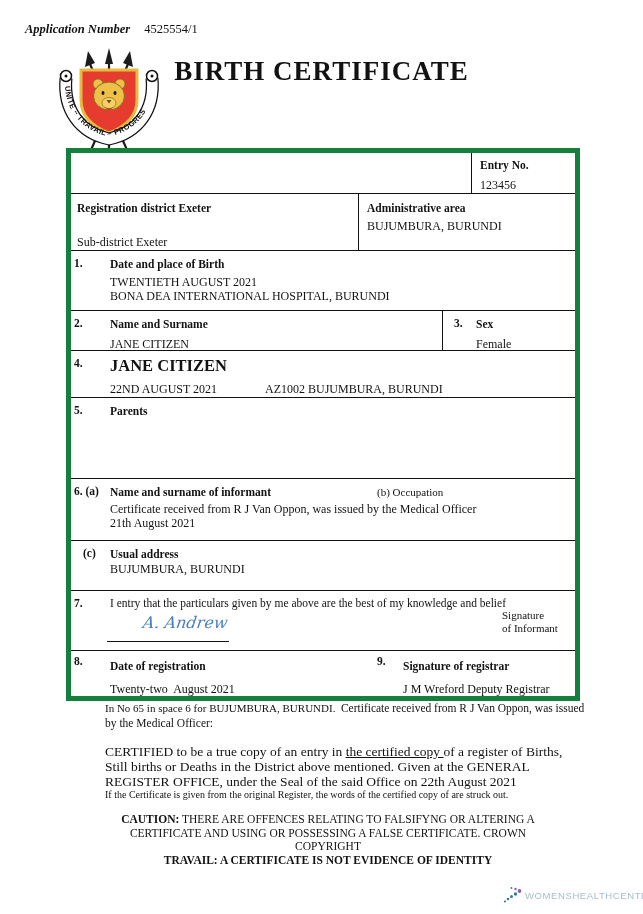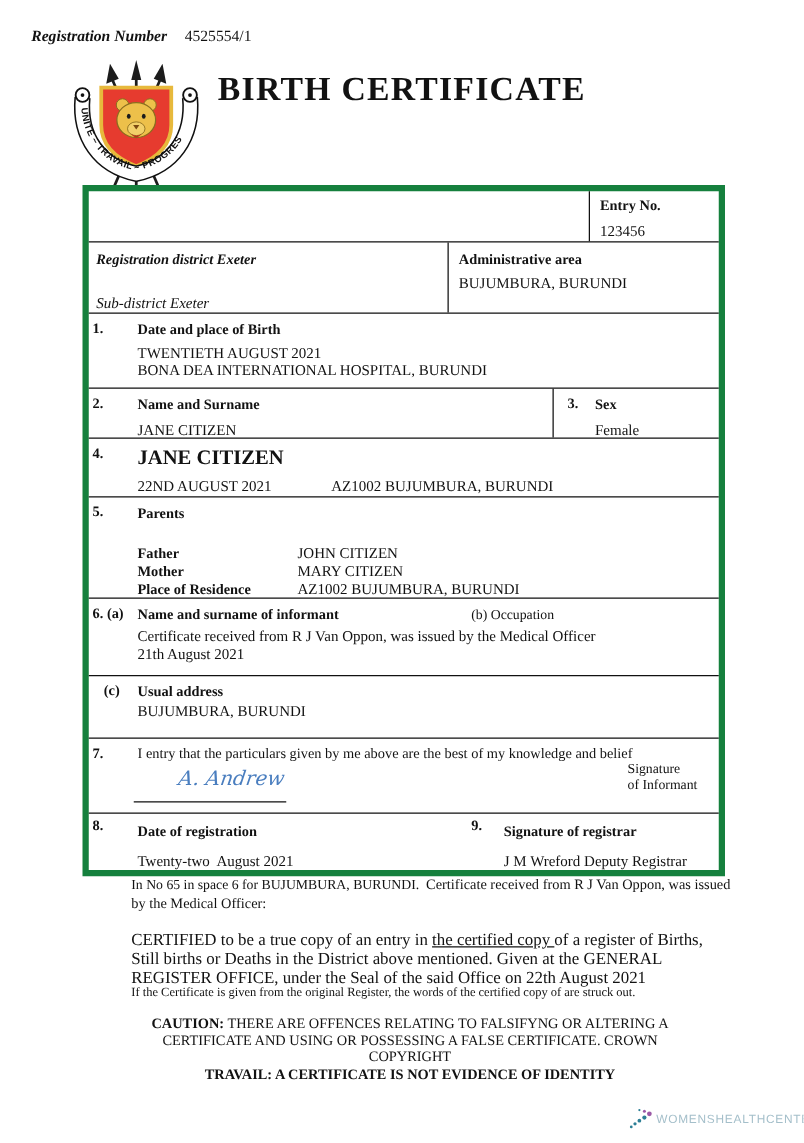--- a/index.html
+++ b/index.html
@@ -35,21 +35,21 @@
   .val{font-size:12px;line-height:14px;}
   .pre{white-space:pre-wrap;}
   .num{font-weight:bold;font-size:11.5px;width:39px;box-sizing:border-box;
        padding:6px 0 0 3px;flex:0 0 auto;}
   .content{padding-top:6px;flex:1 1 auto;}
   
   .cell-blank{flex:1 1 auto;}
   .cell-entry{flex:0 0 104px;border-left:1px solid #111;box-sizing:border-box;padding:5px 0 0 8px;}
   .cell-entry .val{margin-top:6px;}
   
-  .cell-reg{flex:0 0 287px;box-sizing:border-box;padding:7px 0 0 6px;font-style:italic;}
+  .cell-reg{flex:0 0 287px;box-sizing:border-box;padding:7px 0 0 6px;}
   .cell-reg .sub{margin-top:20px;font-weight:normal;}
   .cell-admin{flex:1 1 auto;border-left:1px solid #111;box-sizing:border-box;padding:7px 0 0 8px;}
   .cell-admin .val{margin-top:4px;}
   
   .r3 .line1{margin-top:4px;}
   
   .cell-name{flex:0 0 371px;display:flex;box-sizing:border-box;}
   .cell-sex{flex:1 1 auto;border-left:1px solid #111;display:flex;box-sizing:border-box;}
   .cell-sex .num{width:33px;padding-left:11px;}
   .cell-name .val{margin-top:6px;}
@@ -95,21 +95,21 @@
   
   .wm{position:absolute;left:503px;top:886px;display:flex;align-items:center;gap:2px;}
   .wm-text{font-family:"Liberation Sans",sans-serif;font-size:9.5px;letter-spacing:0.6px;color:#a4bfca;}
 </style>
 </head>
 <body>
 
 <div class="page">
 
   <div class="app-line">
-    <span class="app-label">Registration Number</span><span class="app-value">4525554/1</span>
+    <span class="app-label">Application Number</span><span class="app-value">4525554/1</span>
   </div>
 
   <div class="emblem">
     <svg width="106" height="114" viewBox="0 0 106 114" xmlns="http://www.w3.org/2000/svg">
 
       <g stroke="#1c1c1c" stroke-width="2.2">
         <line x1="53" y1="14" x2="53" y2="104"></line>
         <line x1="34" y1="16" x2="71" y2="102"></line>
         <line x1="72" y1="16" x2="35" y2="102"></line>
       </g>
@@ -201,31 +201,20 @@
         <div class="val dateline">
           <span class="dt">22ND AUGUST 2021</span><span>AZ1002 BUJUMBURA, BURUNDI</span>
         </div>
       </div>
     </div>
 
     <div class="row r6">
       <div class="num">5.</div>
       <div class="content">
         <div class="lbl">Parents</div>
-        <div class="pairs">
-          <div class="pair">
-            <span class="plbl">Father</span><span>JOHN CITIZEN</span>
-          </div>
-          <div class="pair">
-            <span class="plbl">Mother</span><span>MARY CITIZEN</span>
-          </div>
-          <div class="pair">
-            <span class="plbl">Place of Residence</span><span>AZ1002 BUJUMBURA, BURUNDI</span>
-          </div>
-        </div>
       </div>
     </div>
 
     <div class="row r7">
       <div class="num">6. (a)</div>
       <div class="content">
         <div class="lbl">Name and surname of informant</div>
         <div class="val line1">Certificate received from R J Van Oppon, was issued by the Medical Officer</div>
         <div class="val">21th August 2021</div>
       </div>

